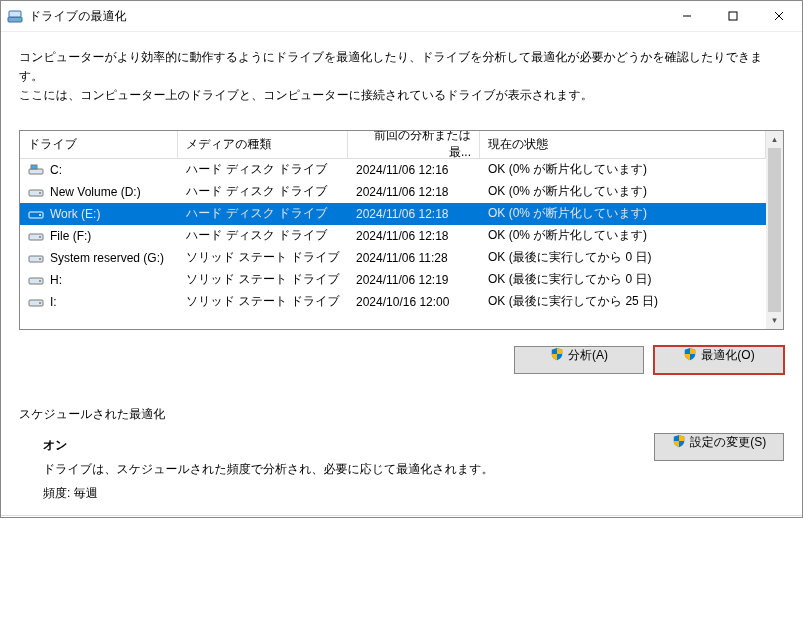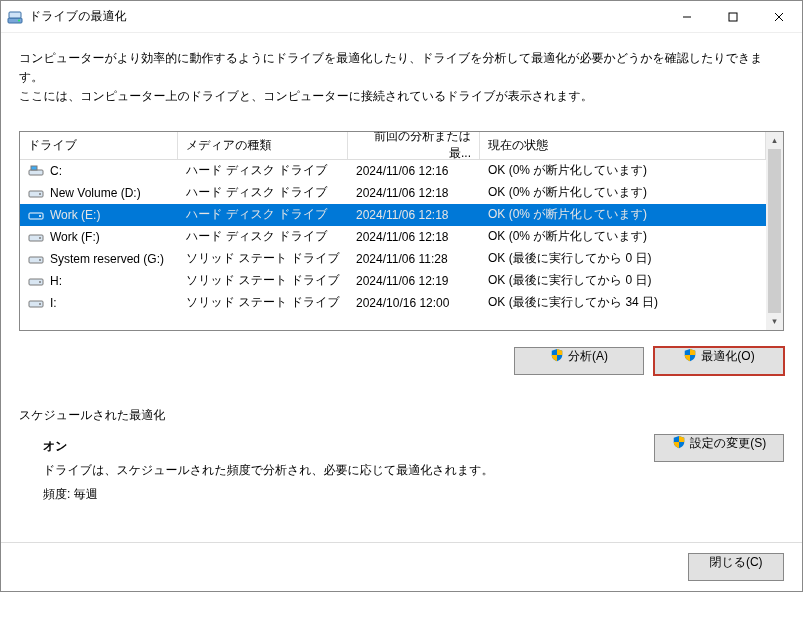--- a/index.html
+++ b/index.html
@@ -1,17 +1,17 @@
 <!DOCTYPE html>
 <html><head>
 <meta charset="utf-8">
 <style>
 * { box-sizing: border-box; font-family: "Yu Gothic UI", "Meiryo", sans-serif; }
 body { margin: 0; background: #fff; }
-.window { width: 803px; height: 592px; border: 1px solid #888; background: #fff; display: flex; flex-direction: column; }
+.window { width: 803px; height: 518px; border: 1px solid #888; background: #fff; display: flex; flex-direction: column; }
 .titlebar { display: flex; align-items: center; height: 32px; border-bottom: 1px solid #eee; }
 .titlebar-icon { width: 16px; height: 16px; margin: 0 6px; }
 .titlebar-title { font-size: 12px; flex: 1; }
 .titlebar-btns { display: flex; }
 .titlebar-btn { width: 46px; height: 30px; display: flex; align-items: center; justify-content: center; font-size: 13px; color: #333; }
 .content { padding: 16px 18px 10px 18px; flex: 1; display: flex; flex-direction: column; font-size: 12px; color: #000; }
 .intro { margin-bottom: 24px; line-height: 1.6; }
 .section-label { margin-bottom: 6px; }
 .list-container { border: 1px solid #888; display: flex; height: 200px; }
 .list-area { flex: 1; overflow: hidden; }
@@ -136,21 +136,21 @@
               <div class="cell cell-status">OK (0% が断片化しています)</div>
             </div>
             <div class="row">
               <div class="cell cell-drive">
                 <span class="drive-icon">
                   <svg viewBox="0 0 16 12">
                     <rect x="1" y="4" width="14" height="6" rx="1" fill="#d9e6f2" stroke="#7a7a7a"></rect>
                     <circle cx="12" cy="7" r="1" fill="#7a7a7a"></circle>
                   </svg>
                 </span>
-                <span>Work (F:)</span>
+                <span>File (F:)</span>
               </div>
               <div class="cell cell-media">ハード ディスク ドライブ</div>
               <div class="cell cell-last">2024/11/06 12:18</div>
               <div class="cell cell-status">OK (0% が断片化しています)</div>
             </div>
             <div class="row">
               <div class="cell cell-drive">
                 <span class="drive-icon">
                   <svg viewBox="0 0 16 12">
                     <rect x="1" y="4" width="14" height="6" rx="1" fill="#d9e6f2" stroke="#7a7a7a"></rect>
@@ -182,21 +182,21 @@
                 <span class="drive-icon">
                   <svg viewBox="0 0 16 12">
                     <rect x="1" y="4" width="14" height="6" rx="1" fill="#d9e6f2" stroke="#7a7a7a"></rect>
                     <circle cx="12" cy="7" r="1" fill="#7a7a7a"></circle>
                   </svg>
                 </span>
                 <span>I:</span>
               </div>
               <div class="cell cell-media">ソリッド ステート ドライブ</div>
               <div class="cell cell-last">2024/10/16 12:00</div>
-              <div class="cell cell-status">OK (最後に実行してから 34 日)</div>
+              <div class="cell cell-status">OK (最後に実行してから 25 日)</div>
             </div>
           </div>
       </div>
       <div class="scrollbar">
         <div class="scroll-arrow">▴</div>
         <div class="scroll-thumb"></div>
         <div class="scroll-arrow">▾</div>
       </div>
     </div>
 

